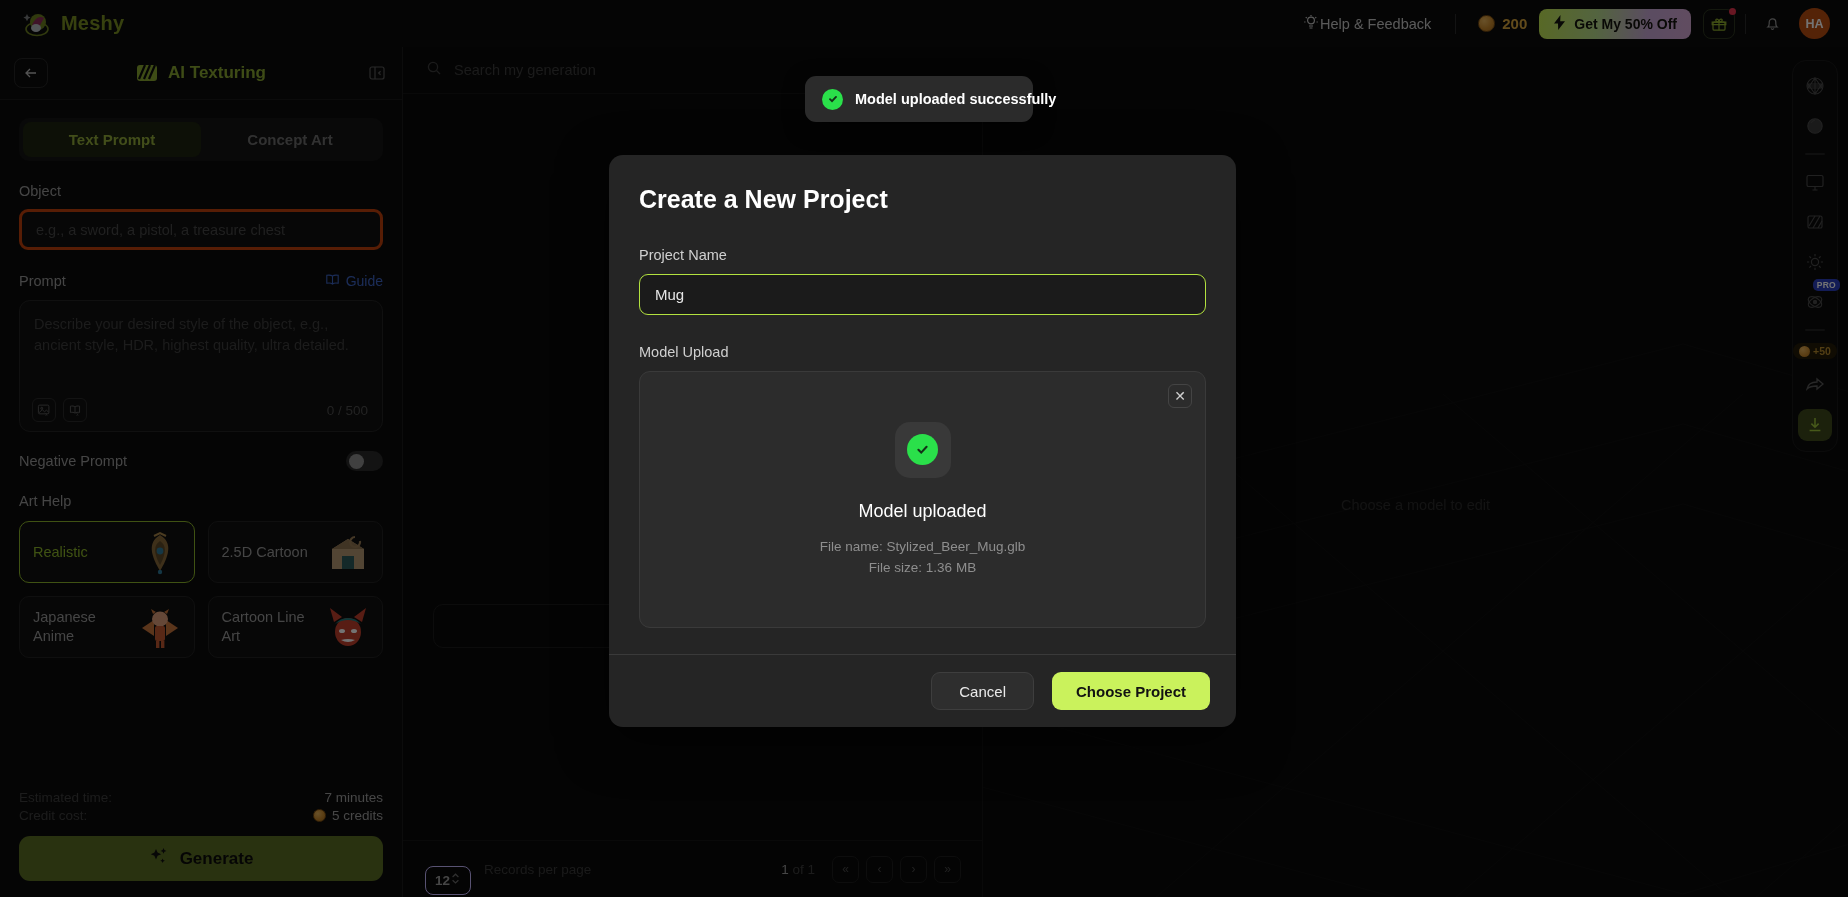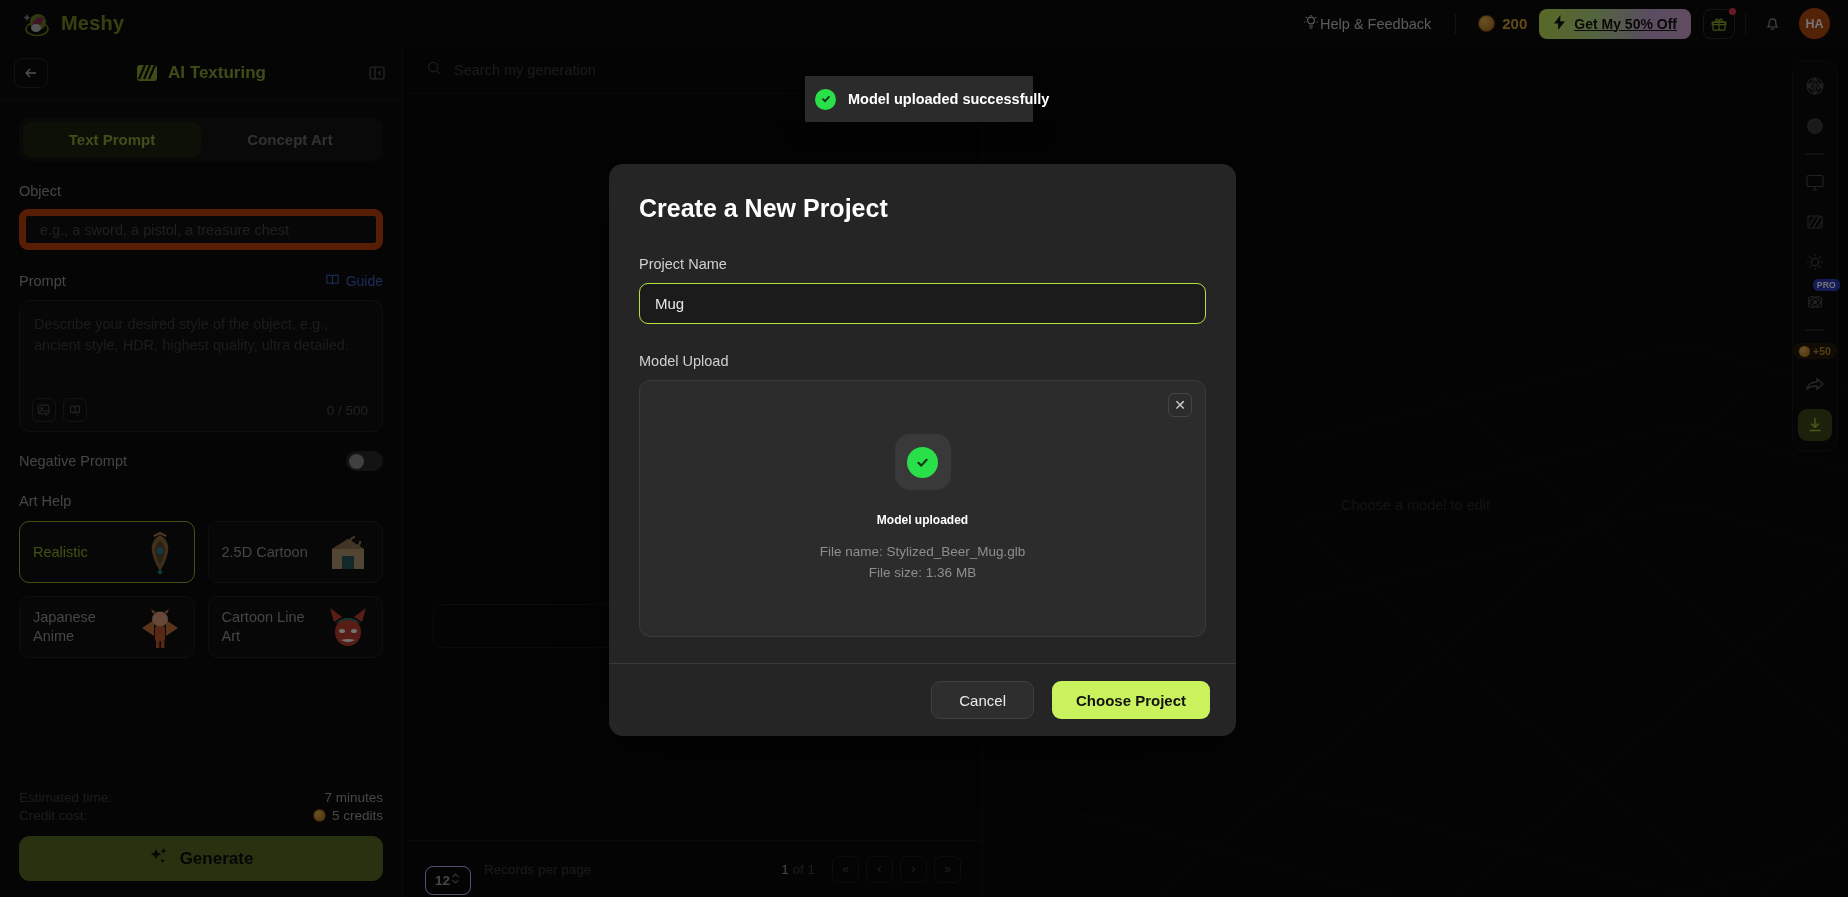--- a/index.html
+++ b/index.html
@@ -28,21 +28,21 @@
   .credit-coin {
     width: 17px; height: 17px; border-radius: 50%;
     background: radial-gradient(circle at 35% 32%, #e8b45c 0%, #c9892c 55%, #a36a1c 100%);
     border: 1px solid #7d4f12;
   }
   .credit-val { color: #d9a63d; font-size: 15px; font-weight: bold; }
   .promo-btn {
     display: flex; align-items: center; gap: 8px;
     height: 30px; padding: 0 14px; border-radius: 8px;
     background: linear-gradient(95deg, #c3e854 0%, #b9dd8e 38%, #c9a8d8 72%, #d7a8d6 100%);
-    color: #15140f; font-size: 14px; font-weight: 600; cursor: pointer; white-space: nowrap; text-decoration: underline;
+    color: #15140f; font-size: 14px; font-weight: 600; cursor: pointer; white-space: nowrap;
   }
   .gift-btn {
     position: relative; width: 32px; height: 30px; margin-left: 12px;
     border: 1px solid #2d3620; border-radius: 8px;
     display: flex; align-items: center; justify-content: center; cursor: pointer;
   }
   .gift-dot { position: absolute; top: -2px; right: -2px; width: 7px; height: 7px; border-radius: 50%; background: #e8344e; }
   .bell-btn { width: 32px; height: 30px; display: flex; align-items: center; justify-content: center; cursor: pointer; }
   .avatar {
     width: 31px; height: 31px; border-radius: 50%; background: #bb4e11;
@@ -81,21 +81,21 @@
     font-size: 15px; color: #6e6e6e; cursor: pointer; font-weight: 700;
   }
   .tab.active { background: #1d2410; color: #93ad3b; }
 
   .field-label { color: #9a9a9a; font-size: 14.5px; margin-bottom: 10px; }
   .field-row { display: flex; align-items: center; justify-content: space-between; margin-bottom: 10px; }
   .guide-link { display: flex; align-items: center; gap: 6px; color: #3d64c4; font-size: 14px; cursor: pointer; }
 
   .text-input {
     width: 100%; height: 41px; background: #101010;
-    border: 7px solid #c2410c; border-radius: 9px;
+    border: 3px solid #c2410c; border-radius: 9px;
     color: #8d8d8d; font-size: 14.5px; padding: 0 14px;
     font-family: "Liberation Sans", sans-serif;
   }
   .text-input::placeholder { color: #474747; }
 
   .ta-wrap {
     position: relative; width: 100%; height: 132px; background: #101010;
     border: 1px solid #242424; border-radius: 11px; margin-bottom: 19px;
   }
   .ta-ph {
@@ -183,21 +183,21 @@
   .rt-badge {
     display: flex; align-items: center; gap: 3px; background: #241c08; border-radius: 9px;
     padding: 2px 6px; color: #b68a2d; font-size: 10.5px; font-weight: bold;
   }
   .rt-coin-s { width: 11px; height: 11px; border-radius: 50%; background: radial-gradient(circle at 35% 32%, #e8b45c 0%, #c9892c 60%, #a36a1c 100%); }
   .rt-dl { width: 34px; height: 32px; background: #3e4a1c; border-radius: 9px; display: flex; align-items: center; justify-content: center; cursor: pointer; color: #9ec63a; }
 
   
   .overlay { position: absolute; inset: 0; background: rgba(0,0,0,0.55); z-index: 20; }
   .modal {
-    position: absolute; top: 164px; left: 609px; width: 627px;
+    position: absolute; top: 155px; left: 609px; width: 627px;
     background: #252525; border-radius: 14px; z-index: 21;
     box-shadow: 0 14px 50px rgba(0,0,0,.6);
   }
   .modal-body { padding: 30px 30px 26px 30px; }
   .modal-title { color: #fff; font-size: 25px; font-weight: bold; margin-bottom: 33px; }
   .modal-label { color: #d0d0d0; font-size: 14.5px; margin-bottom: 11px; }
   .pn-input {
     width: 100%; height: 41px; background: #1b1b1b;
     border: 1.5px solid #b3e23f; border-radius: 9px;
     color: #e6e6e6; font-size: 15px; padding: 0 15px;
@@ -208,42 +208,42 @@
     background: #2c2c2c; border: 1px solid #3a3a3a; border-radius: 11px;
     display: flex; flex-direction: column; align-items: center; justify-content: center;
   }
   .drop-close {
     position: absolute; top: 12px; right: 13px; width: 24px; height: 24px;
     border: 1px solid #444; border-radius: 6px; color: #cfcfcf;
     display: flex; align-items: center; justify-content: center; font-size: 14px; cursor: pointer;
   }
   .up-badge { width: 56px; height: 56px; border-radius: 15px; background: #393939; display: flex; align-items: center; justify-content: center; margin-bottom: 23px; }
   .up-check { width: 31px; height: 31px; border-radius: 50%; background: #2ae04a; display: flex; align-items: center; justify-content: center; }
-  .up-title { color: #fff; font-size: 12px; font-weight: bold; margin-bottom: 14px; }
+  .up-title { color: #fff; font-size: 18px; font-weight: normal; margin-bottom: 14px; }
   .up-meta { color: #8e8e8e; font-size: 13.5px; line-height: 21px; text-align: center; }
   .modal-foot {
     border-top: 1px solid #3a3a3a; padding: 17px 26px;
     display: flex; justify-content: flex-end; gap: 18px;
   }
   .btn-cancel {
     height: 38px; padding: 0 27px; border-radius: 9px; background: #2e2e2e;
     border: 1px solid #3e3e3e; color: #eaeaea; font-size: 15px; cursor: pointer;
     display: flex; align-items: center; font-family: "Liberation Sans", sans-serif;
   }
   .btn-create {
     height: 38px; padding: 0 24px; border-radius: 9px; background: #caf25c;
     border: none; color: #121212; font-size: 15px; font-weight: 600; cursor: pointer;
     display: flex; align-items: center; font-family: "Liberation Sans", sans-serif;
   }
 
   
   .toast {
     position: absolute; top: 76px; left: 805px; width: 228px; height: 46px; z-index: 30;
-    background: #2b2b2b; border-radius: 1px;
-    display: flex; align-items: center; gap: 12px; padding: 0 10px;
+    background: #2b2b2b; border-radius: 11px;
+    display: flex; align-items: center; gap: 12px; padding: 0 17px;
     box-shadow: 0 6px 20px rgba(0,0,0,.5);
   }
   .toast-check { width: 21px; height: 21px; border-radius: 50%; background: #2ae04a; display: flex; align-items: center; justify-content: center; flex: 0 0 auto; }
   .toast-text { color: #fff; font-size: 14.5px; font-weight: 600; white-space: nowrap; }
 </style>
 </head>
 <body>
 
 <div class="app">
 

